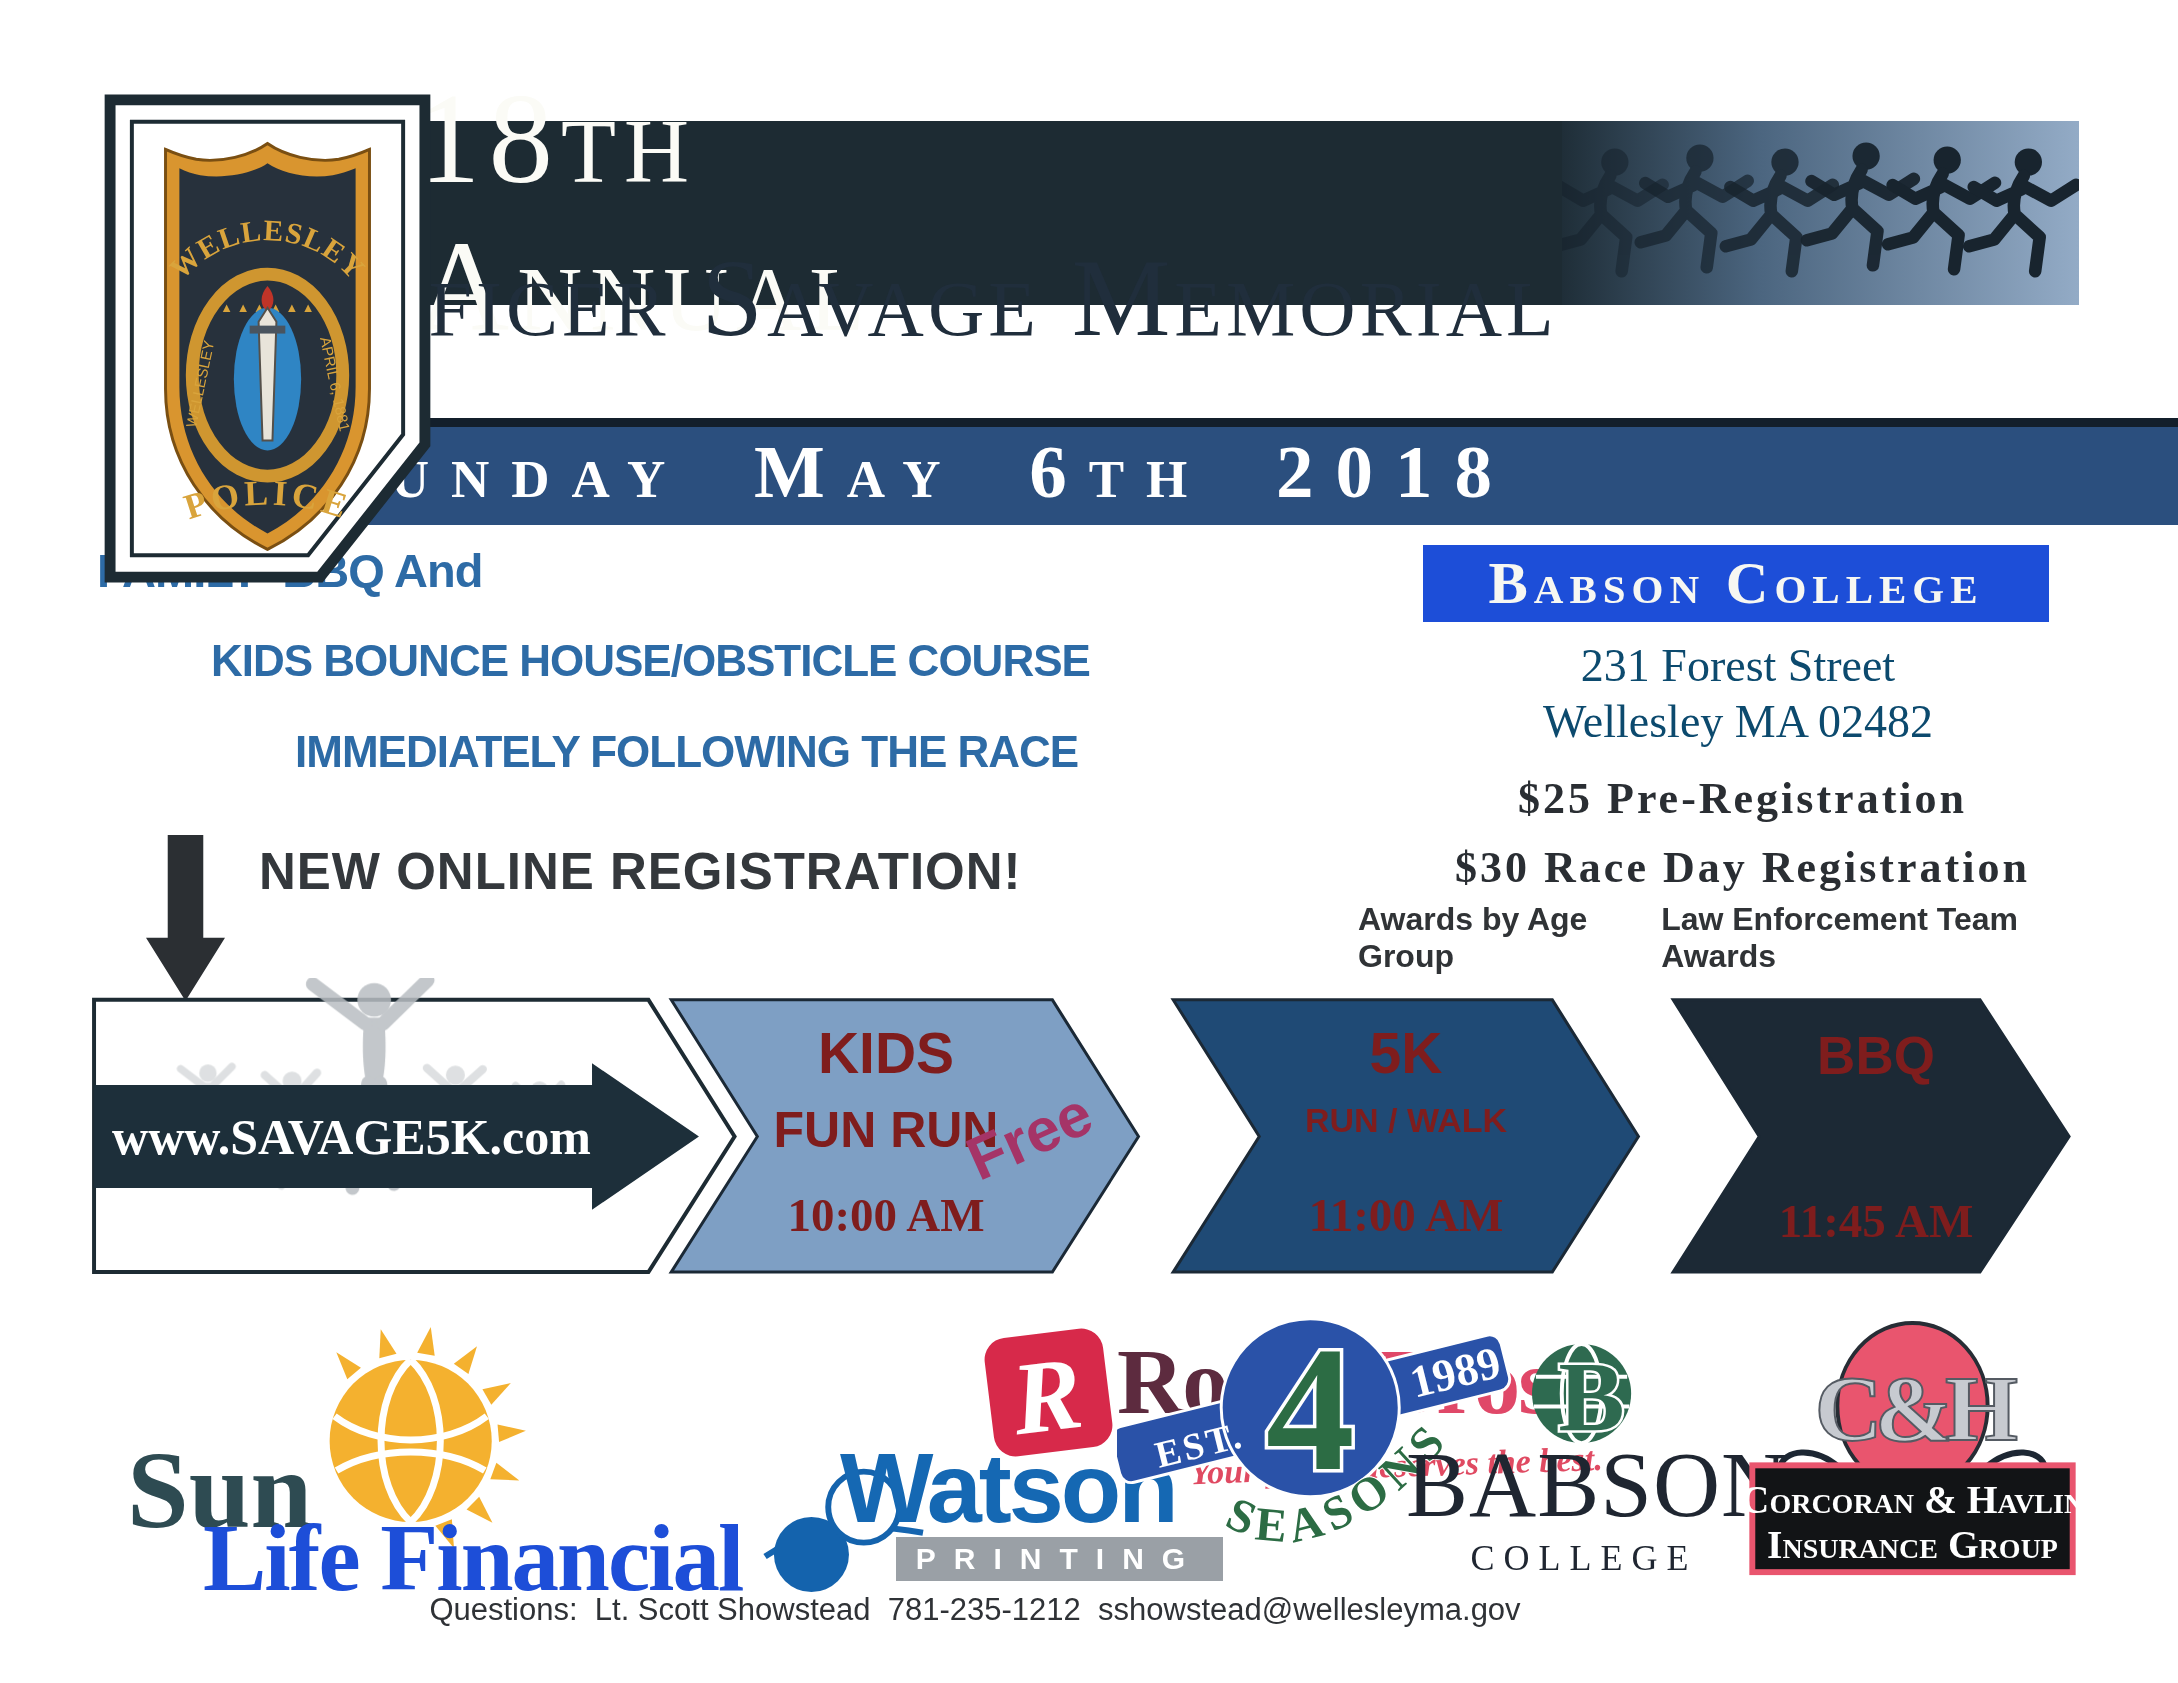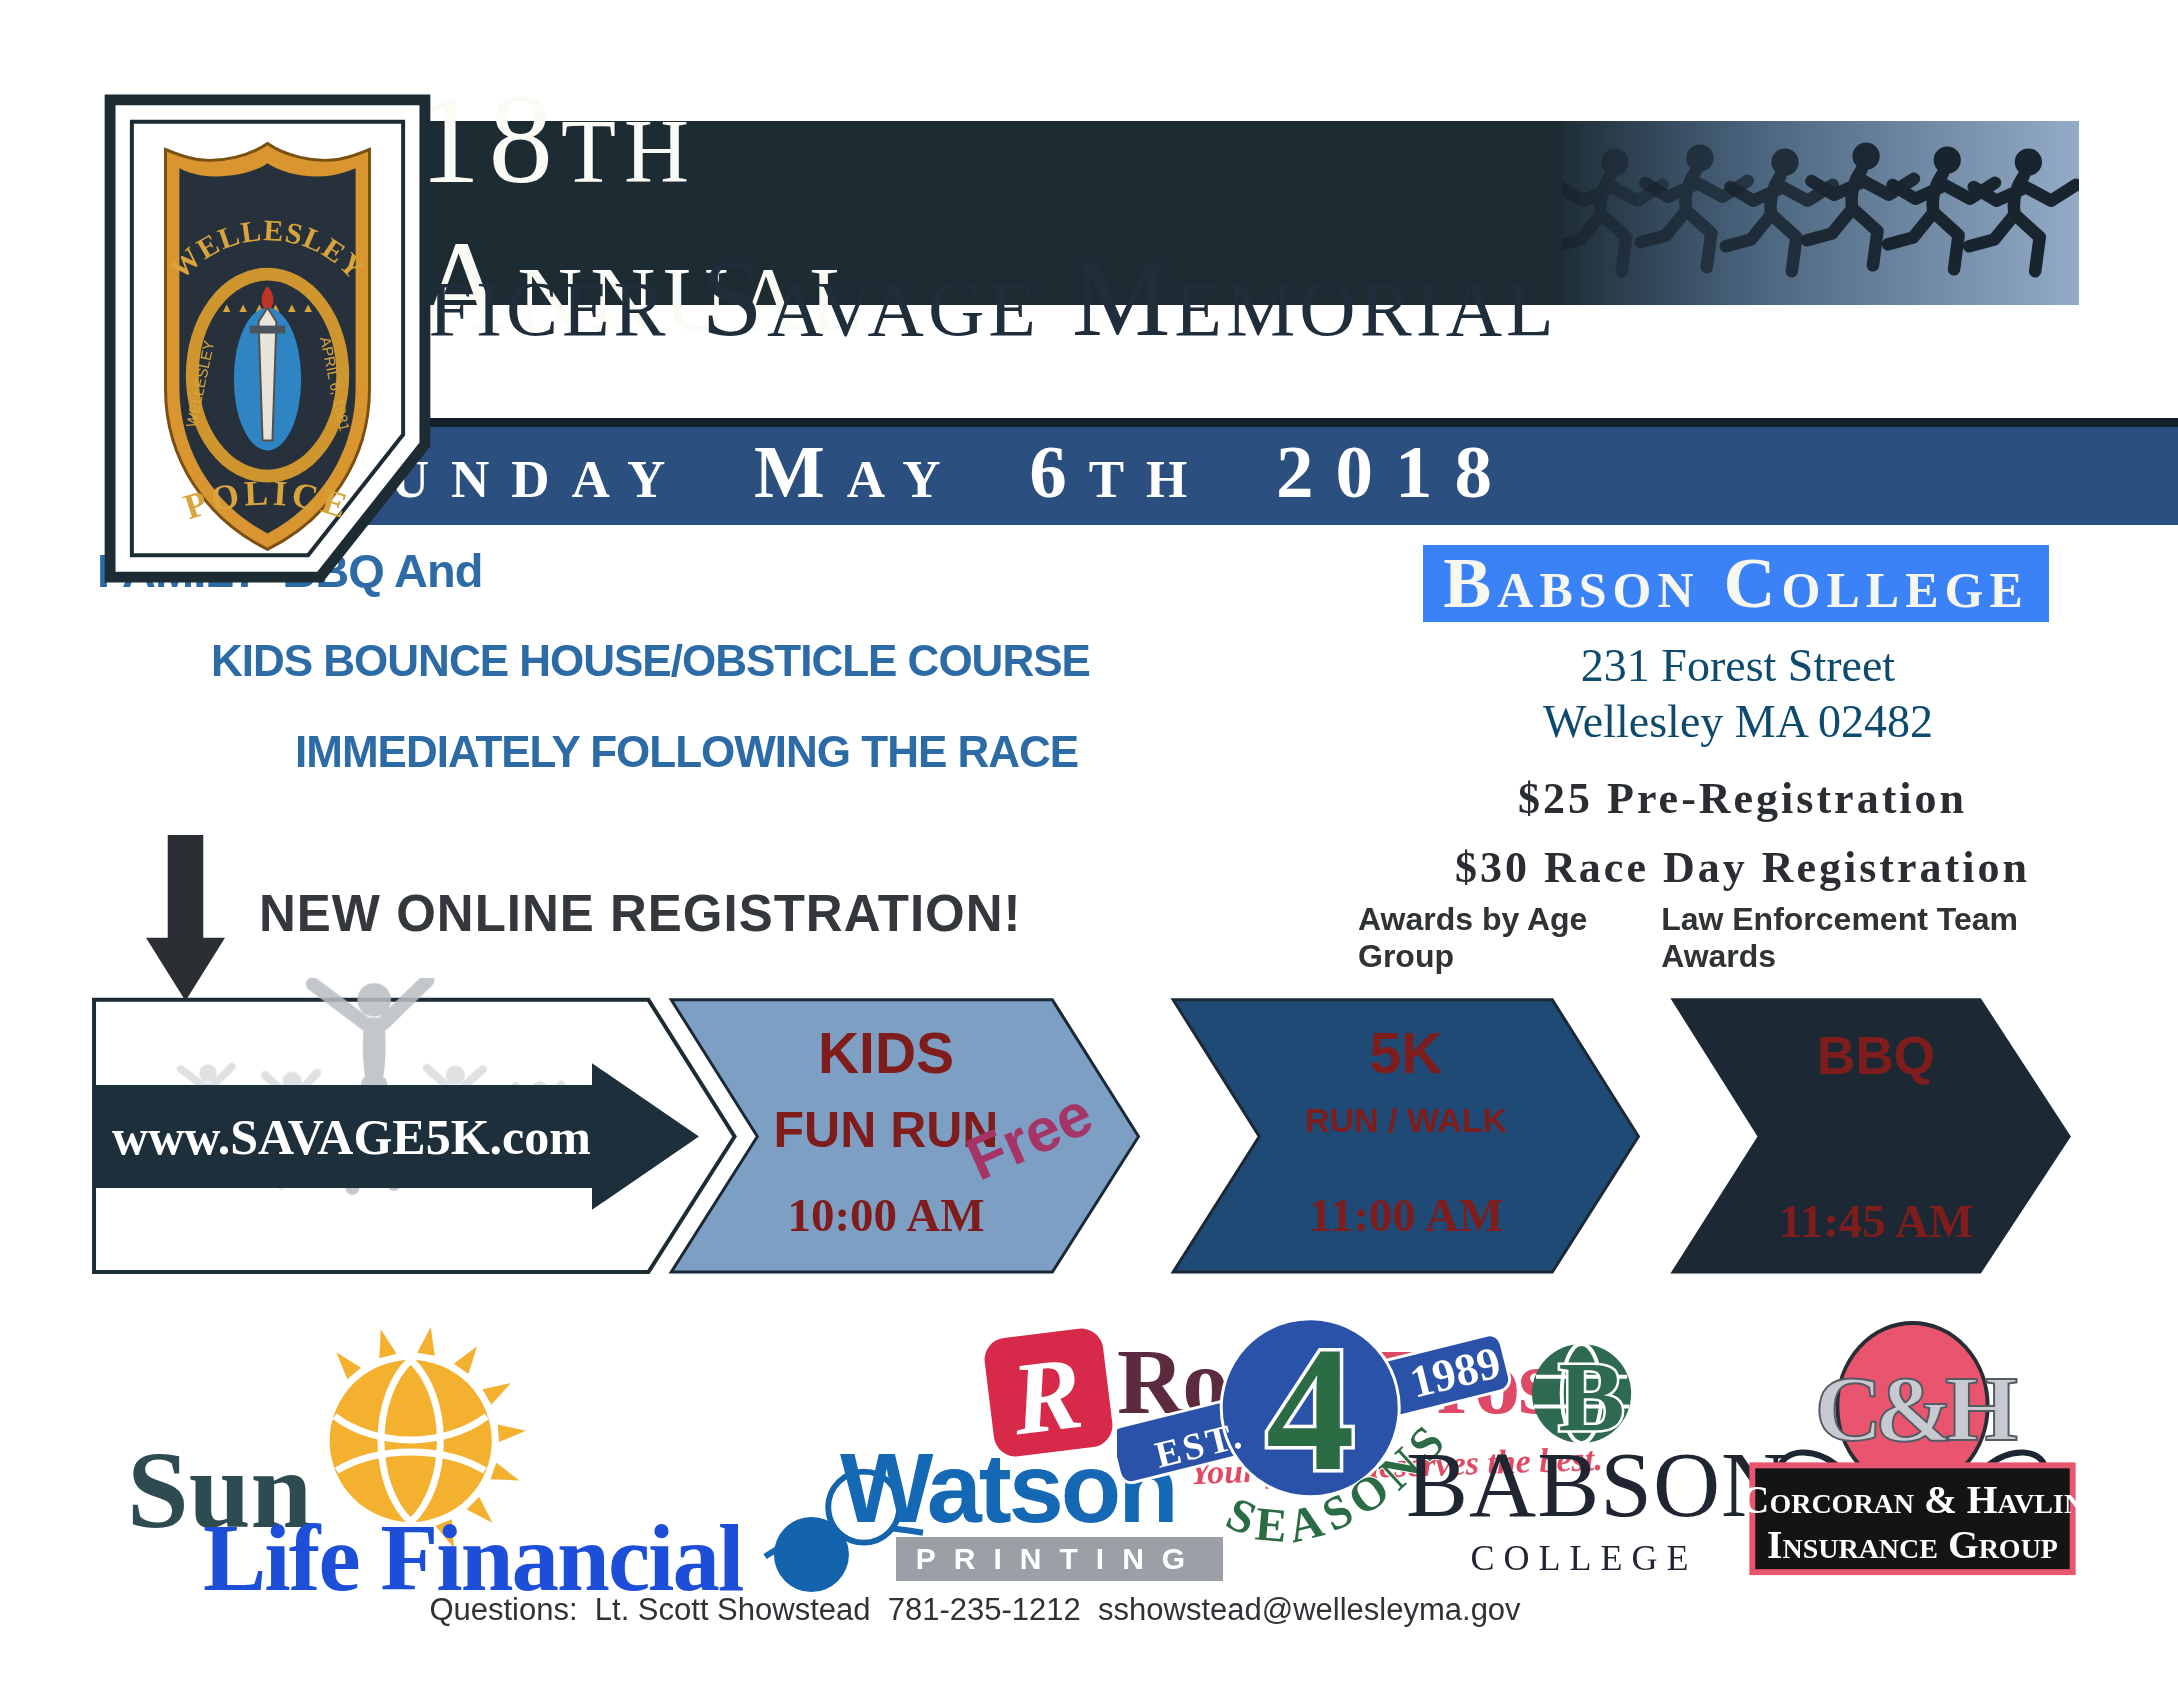--- a/index.html
+++ b/index.html
@@ -25,25 +25,25 @@
 
   
   #badge-box{left:102px;top:92px;width:331px;height:495px;z-index:5;}
 
   
   .blue-line{color:#2d6ba6;font-weight:bold;font-size:44px;letter-spacing:-1px;white-space:pre;}
   #info-line1{left:97px;top:543px;font-size:47px;}
   #info-line2{left:211px;top:636px;}
   #info-line3{left:295px;top:727px;}
   #reg-arrow{left:146px;top:835px;width:79px;height:173px;}
-  #reg-text{left:259px;top:842px;font-size:51px;font-weight:bold;color:#34383c;letter-spacing:1px;margin-top:42px;}
-
-  
-  #venue-banner{left:1423px;top:545px;width:626px;height:77px;background:#3b82f6;color:#f7f7f2;
-      font-size:72px;font-weight:bold;letter-spacing:6px;}
+  #reg-text{left:259px;top:842px;font-size:51px;font-weight:bold;color:#34383c;letter-spacing:1px;}
+
+  
+  #venue-banner{left:1423px;top:545px;width:626px;height:77px;background:#1d4ed8;color:#f7f7f2;
+      font-size:59px;font-weight:bold;letter-spacing:6px;}
   #venue-address{left:1436px;top:638px;width:604px;text-align:center;color:#0c4a6e;
       font-size:46px;line-height:56px;}
   #venue-fees{left:1396px;top:764px;width:693px;text-align:center;color:#2a2e33;
       font-size:44px;font-weight:bold;letter-spacing:3px;line-height:69px;}
   #venue-awards{left:1358px;top:901px;width:738px;display:flex;justify-content:space-between;
       font-size:32px;font-weight:bold;color:#303336;}
 
   
   #schedule-svg{left:0;top:978px;width:2178px;height:309px;}
   #site-label{left:114px;top:1087px;width:475px;height:99px;color:#ffffff;

